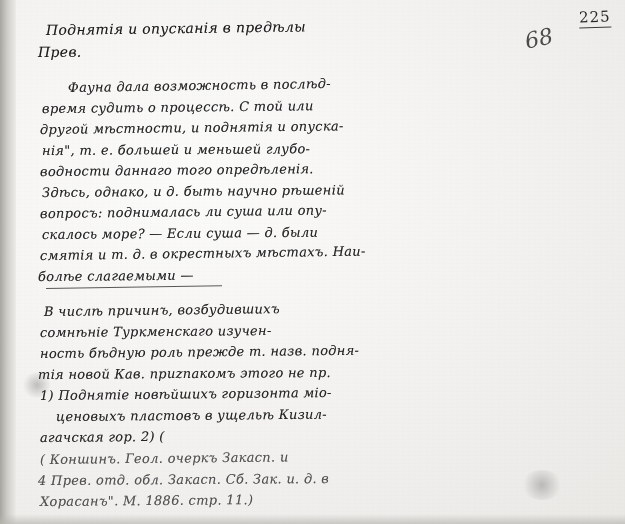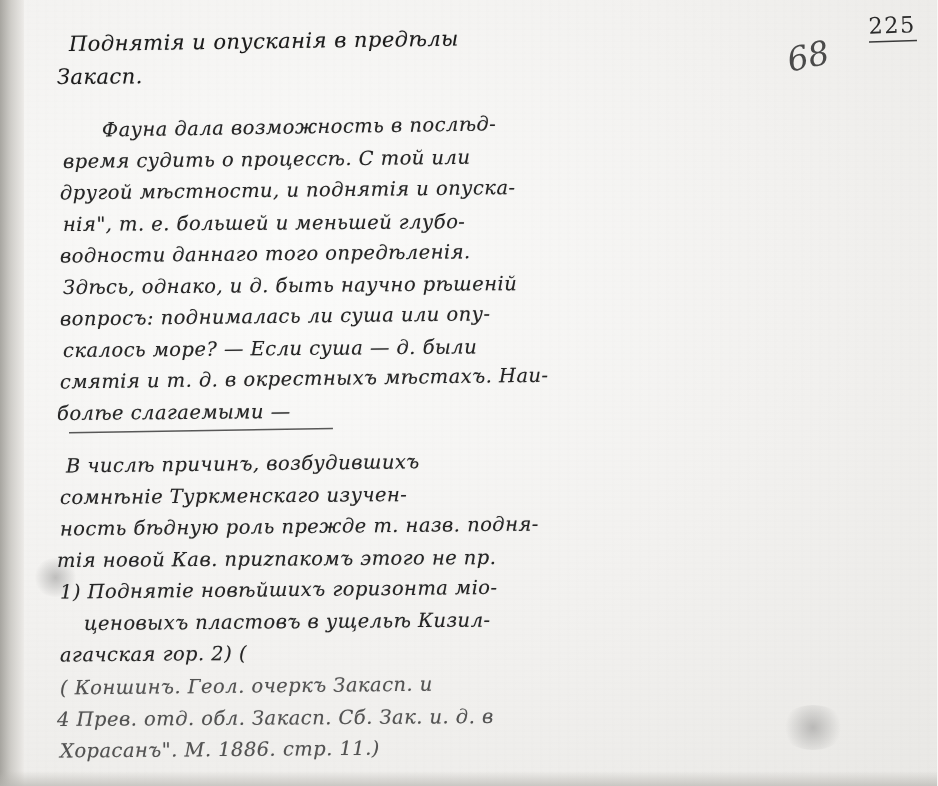--- a/index.html
+++ b/index.html
@@ -108,21 +108,21 @@
 <div id="page">
   <div id="paper"></div>
   <div id="grain"></div>
   <div id="left-edge"></div>
   <div id="bottom-edge"></div>
 
   <div id="page-number">225</div>
   <div id="folio-mark">68</div>
 
   <div class="line ink-dark" style="top:22px; left:46px; font-size:14px; transform: rotate(-0.8deg);">Поднятiя и опусканiя в предѣлы</div>
-  <div class="line ink-dark" style="top:44px; left:38px; font-size:14px; transform: rotate(-0.5deg);">Закасп.</div>
+  <div class="line ink-dark" style="top:44px; left:38px; font-size:14px; transform: rotate(-0.5deg);">Прев.</div>
 
   <div class="line" style="top:80px; left:68px; transform: rotate(-0.9deg);">Фауна дала возможность в послѣд-</div>
   <div class="line" style="top:101px; left:42px; transform: rotate(-0.6deg);">время судить о процессѣ. С той или</div>
   <div class="line" style="top:122px; left:40px; transform: rotate(-0.7deg);">другой мѣстности, и поднятiя и опуска-</div>
   <div class="line" style="top:143px; left:42px; transform: rotate(-0.4deg);">нiя", т. е. большей и меньшей глубо-</div>
   <div class="line" style="top:164px; left:40px; transform: rotate(-0.6deg);">водности даннаго того опредѣленiя.</div>
   <div class="line" style="top:185px; left:42px; transform: rotate(-0.5deg);">Здѣсь, однако, и д. быть научно рѣшенiй</div>
   <div class="line" style="top:206px; left:40px; transform: rotate(-0.7deg);">вопросъ: поднималась ли суша или опу-</div>
   <div class="line" style="top:227px; left:42px; transform: rotate(-0.5deg);">скалось море? — Если суша — д. были</div>
   <div class="line" style="top:248px; left:40px; transform: rotate(-0.8deg);">смятiя и т. д. в окрестныхъ мѣстахъ. Наи-</div>

